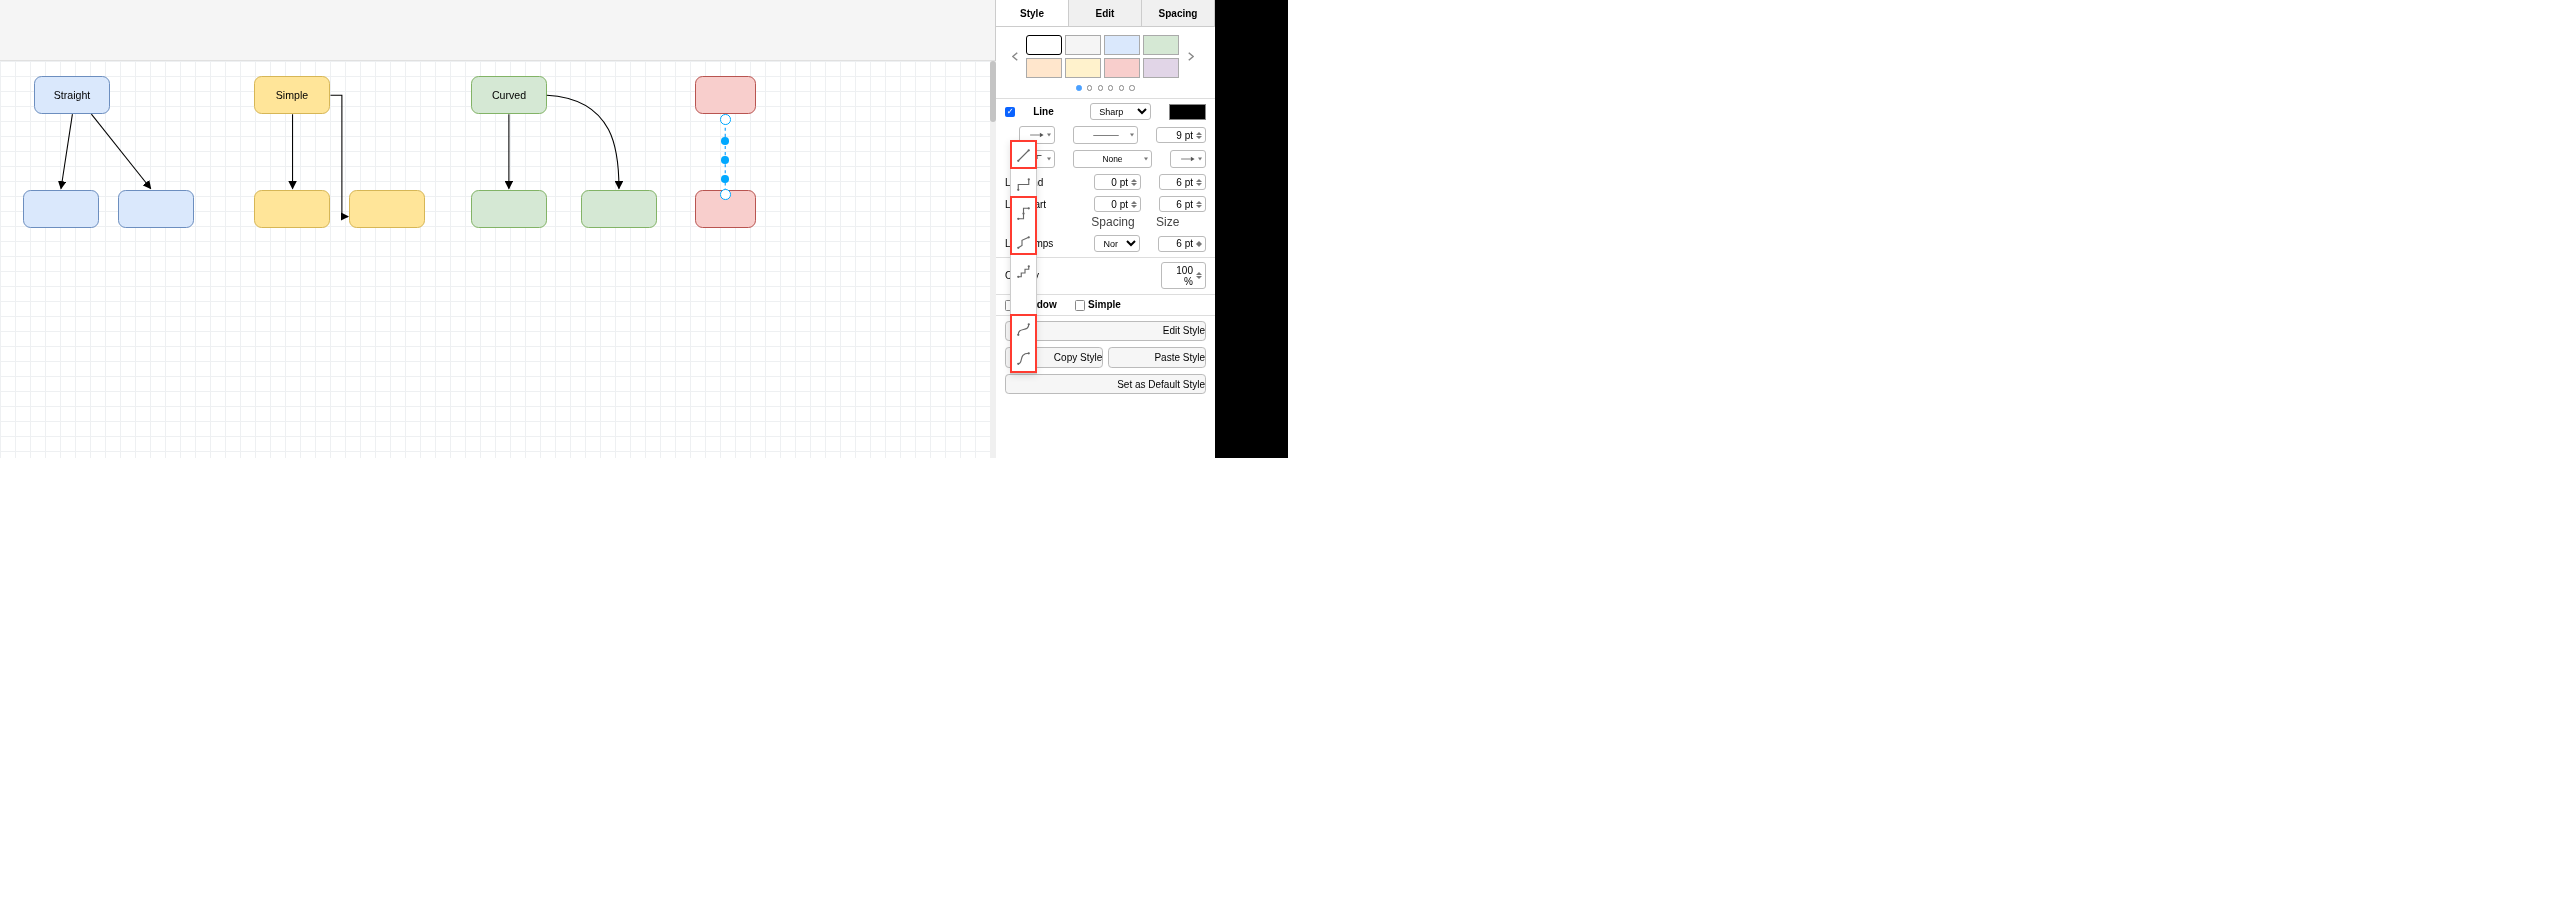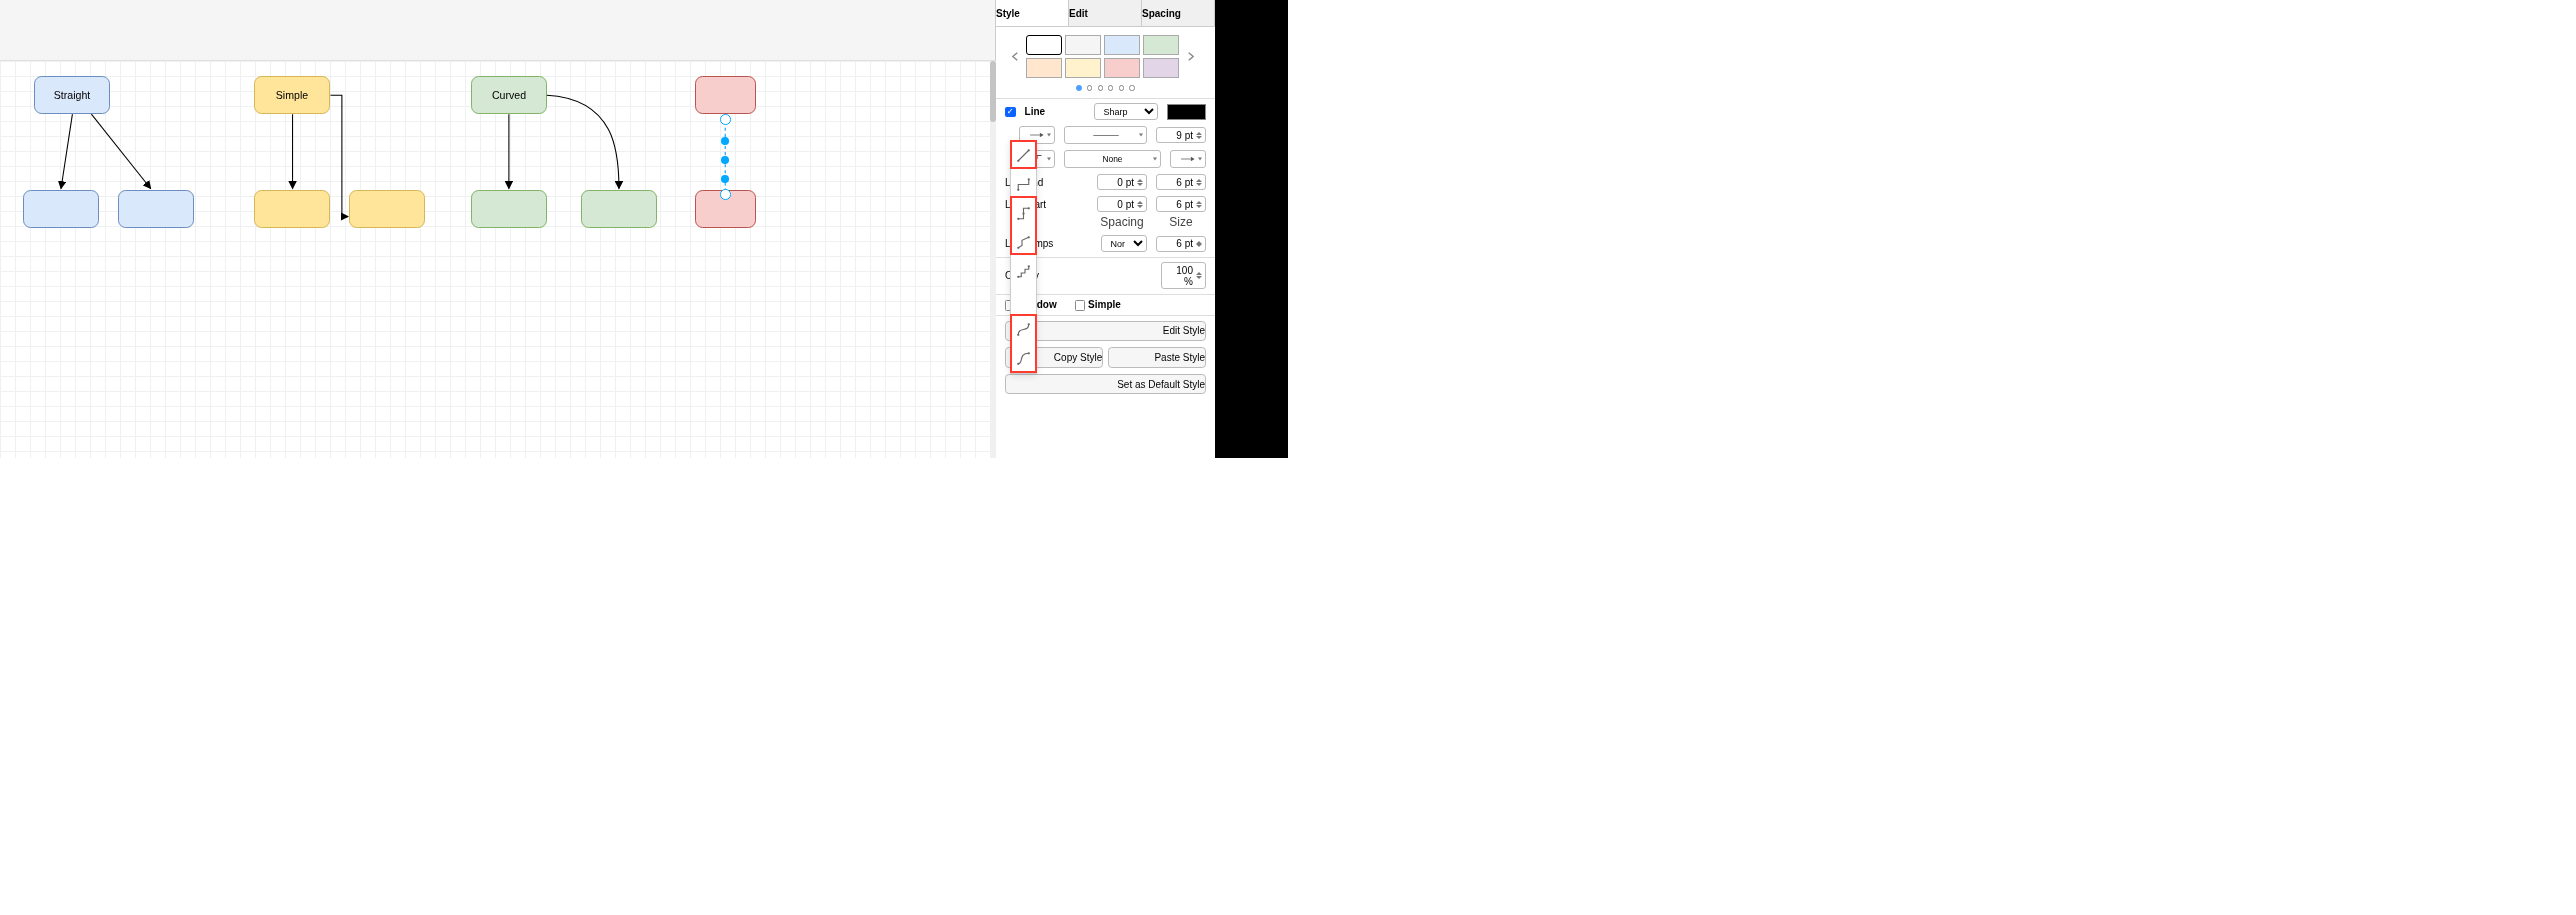--- a/index.html
+++ b/index.html
@@ -13,34 +13,34 @@
   background-size: 15px 15px; }
 .shape { position: absolute; border-radius: 7.6px; display: flex; align-items: center; justify-content: center; font-size: 10.6px; }
 .blue  { background:#dae8fc; border:0.8px solid #6c8ebf; }
 .yellow{ background:#ffe599; border:0.8px solid #d6b656; }
 .green { background:#d5e8d4; border:0.8px solid #82b366; }
 .red   { background:#f8cecc; border:0.8px solid #b85450; }
 .svglayer{ position:absolute; top:0; left:0; width:100%; height:100%; pointer-events:none; }
 
 .sidepanel { width: 220px; background:#fff; border-left:0.8px solid #ccc; display:flex; flex-direction:column; position: relative; }
 .tabs { display:flex; border-bottom:0.8px solid #ccc; }
-.tab { flex:1; padding:7.6px 0; font-weight:600; background:#f0f0f0; border-right:0.8px solid #ccc; cursor:pointer; }
+.tab { flex:1; text-align:center; padding:7.6px 0; font-weight:600; background:#f0f0f0; border-right:0.8px solid #ccc; cursor:pointer; }
 .tab.active { background:#fff; }
 
 .colorset { padding:7.6px 12px; display:flex; align-items:center; gap:4.6px; }
 .arrowbtn { width:13.7px; height:24px; display:flex; align-items:center; justify-content:center; color:#888; cursor:pointer; }
 .swatches { display:grid; grid-template-columns:repeat(4, 36px); grid-template-rows:repeat(2,20px); gap:3px; }
 .swatch { border:0.8px solid #aaa; }
 .swatch.sel{ border:1.5px solid #000; }
 .dots{ display:flex; gap:5.3px; justify-content:center; padding-bottom:6px; }
 .dot{ width:5.3px; height:5.3px; border-radius:50%; border:0.8px solid #888; }
 .dot.on{ background:#4aa0ff; border-color:#4aa0ff; }
 .divider{ height:0.8px; background:#ddd; margin:1.5px 0; }
 
-.row{ display:flex; align-items:center; gap:9px; padding:3px 9px; }
+.row{ display:flex; align-items:center; gap:18px; padding:3px 9px; }
 .lbl{ min-width:53px; }
 .sel, select { border:0.8px solid #bbb; background:#fff; border-radius:3px; padding:1.5px 4.6px; font-size:9px; }
 .colorbox{ width:39px; height:16.7px; background:#000; border:0.8px solid #888; }
 .smallbtn{ width:36px; height:18px; border:0.8px solid #bbb; border-radius:3px; background:#fff; display:flex; align-items:center; justify-content:center; cursor:pointer; position:relative; }
 .smallbtn .caret{ position:absolute; right:3px; top:50%; transform:translateY(-50%); width:0;height:0;border-left:2.3px solid transparent;border-right:2.3px solid transparent;border-top:3.8px solid #777; }
 .numinput{ display:flex; align-items:center; border:0.8px solid #bbb; border-radius:3px; background:#fff; padding:1.5px 3px; width:50px; }
 .numinput span{ flex:1; text-align:right; padding-right:3px; }
 .spinners{ display:flex; flex-direction:column; gap:0.8px; }
 .spinners div{ width:0;height:0;border-left:3px solid transparent;border-right:3px solid transparent; }
 .spinners .up{ border-bottom:3px solid #777; }
@@ -251,21 +251,21 @@
       <div class="numinput">
           <span>6 pt</span>
           <div class="spinners">
             <div class="up"></div>
             <div class="dn"></div>
           </div>
         </div>
     </div>
     <div class="row" style="justify-content:flex-end; padding-top:0; font-size:12px; color:#444;">
       <span style="width:50px; text-align:center">Spacing</span>
-      <span style="width:50px; text-align:center">Size</span>
+      <span style="width:50px; text-align:left">Size</span>
     </div>
 
     <div class="row">
       <span class="lbl">Line jumps</span>
       <div style="flex:1"></div>
       <select class="sel" style="width:46px"><option>None</option></select>
       <div class="numinput">
           <span>6 pt</span>
           <div class="spinners">
             <div class="up"></div>

